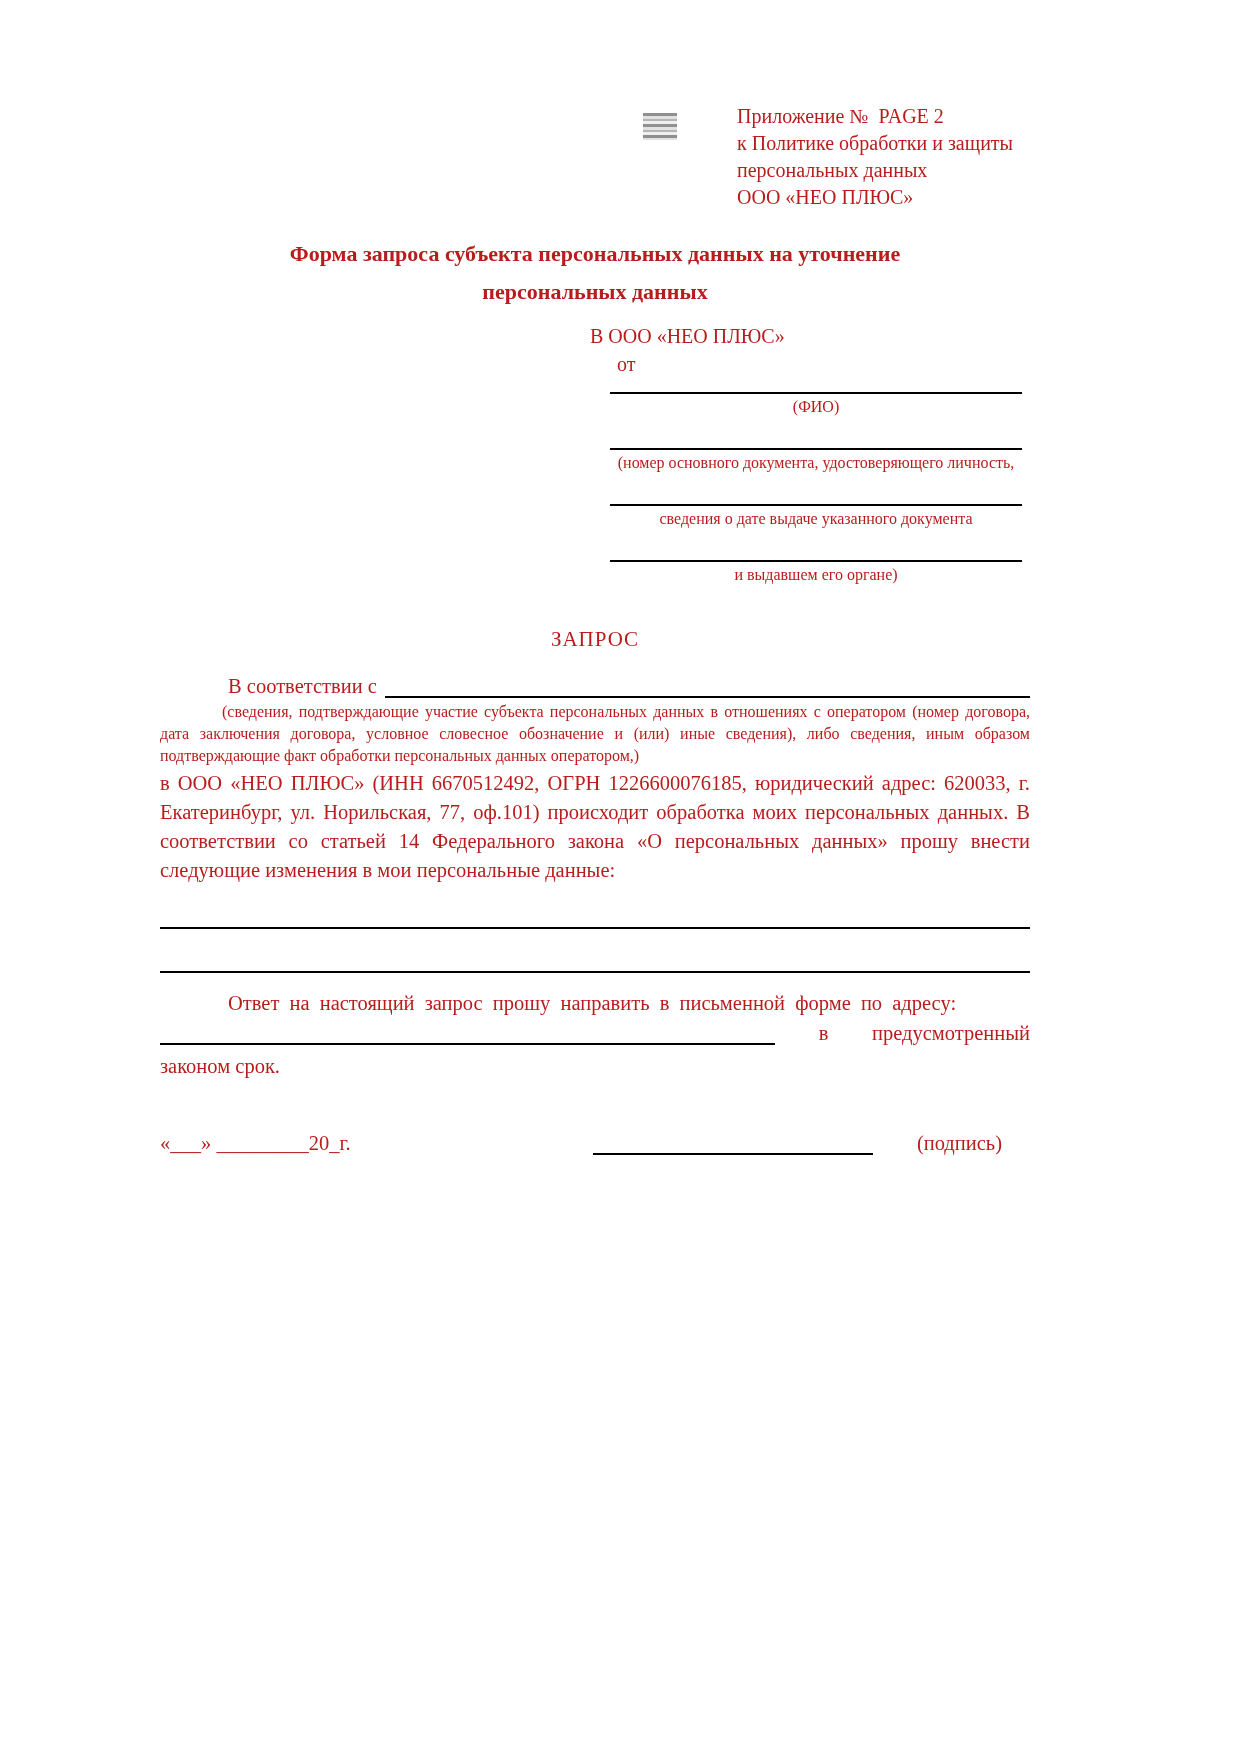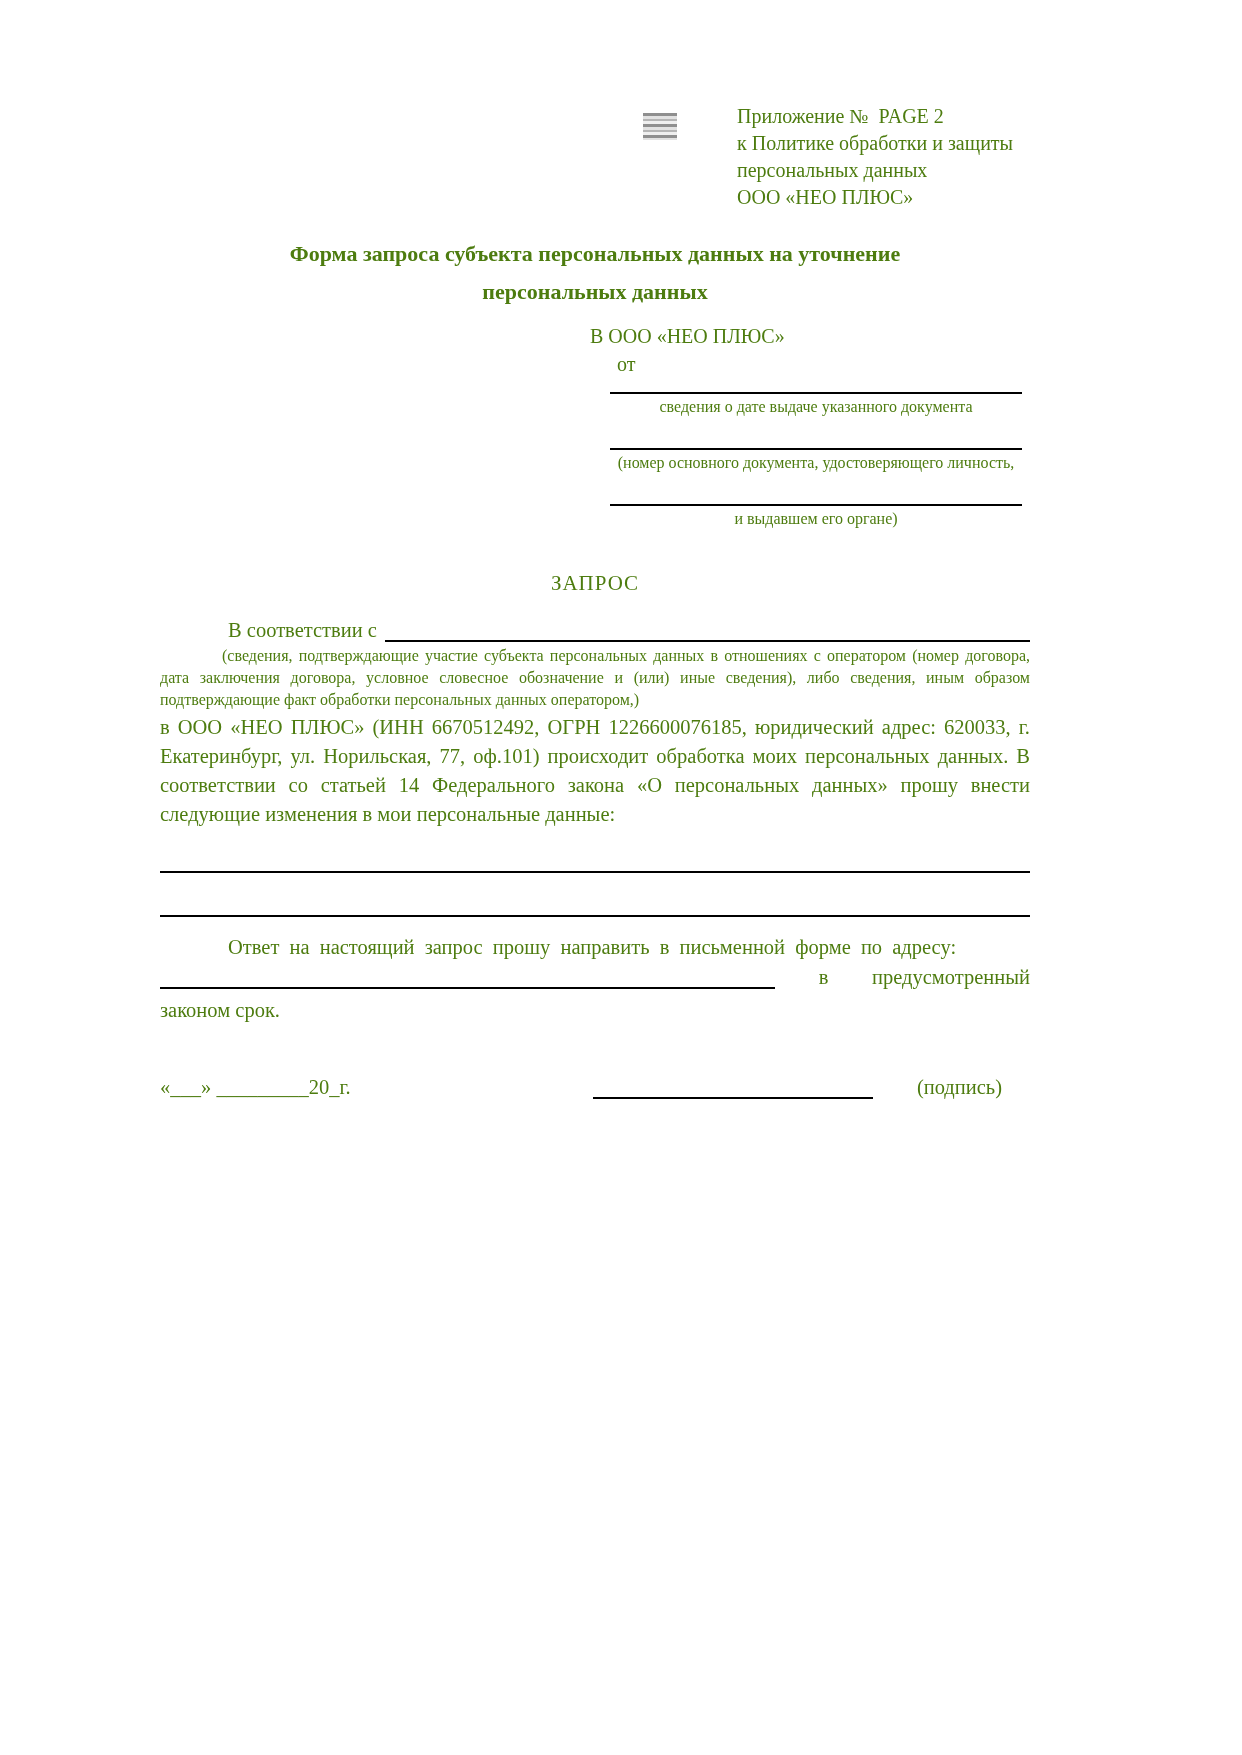--- a/index.html
+++ b/index.html
@@ -1,20 +1,20 @@
 <!DOCTYPE html>
 <html><head>
 <meta charset="utf-8">
 <style>
   html,body { margin:0; padding:0; background:#fff; }
   .page {
     position:relative;
     width:1242px; height:1755px;
     background:#ffffff;
-    color:#4d7c0f;
+    color:#b91c1c;
     font-family:"Liberation Serif","DejaVu Serif",serif;
     overflow:hidden;
   }
   .content { position:absolute; left:160px; top:0; width:870px; }
 
   
   .header-row { position:relative; height:108px; margin-top:103px; }
   .glitch-icon {
     position:absolute; left:483px; top:10px; width:34px; height:27px;
     background:
@@ -78,25 +78,29 @@
       <div>персональных данных</div>
     </div>
 
     <div class="addressee">
       <div class="to-line">В ООО «НЕО ПЛЮС»</div>
       <div class="from-line">от</div>
 
       <div class="fields">
         <div class="field">
           <div class="rule"></div>
-          <div class="caption">сведения о дате выдаче указанного документа</div>
+          <div class="caption">(ФИО)</div>
         </div>
         <div class="field">
           <div class="rule"></div>
           <div class="caption">(номер основного документа, удостоверяющего личность,</div>
+        </div>
+        <div class="field">
+          <div class="rule"></div>
+          <div class="caption">сведения о дате выдаче указанного документа</div>
         </div>
         <div class="field">
           <div class="rule"></div>
           <div class="caption">и выдавшем его органе)</div>
         </div>
       </div>
     </div>
 
     <div class="request-heading">ЗАПРОС</div>
 

